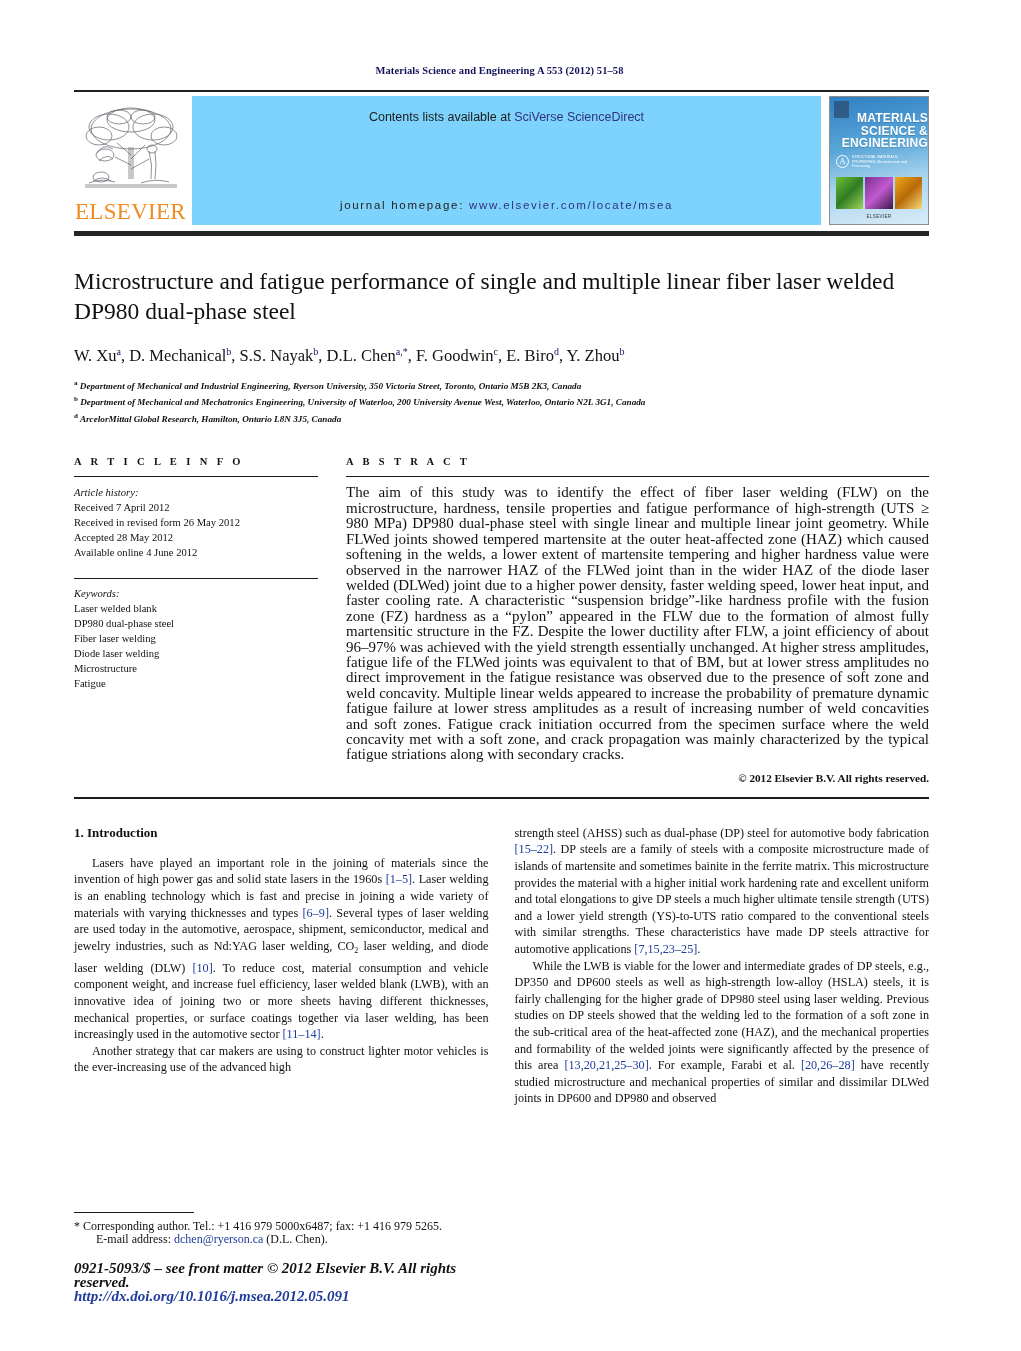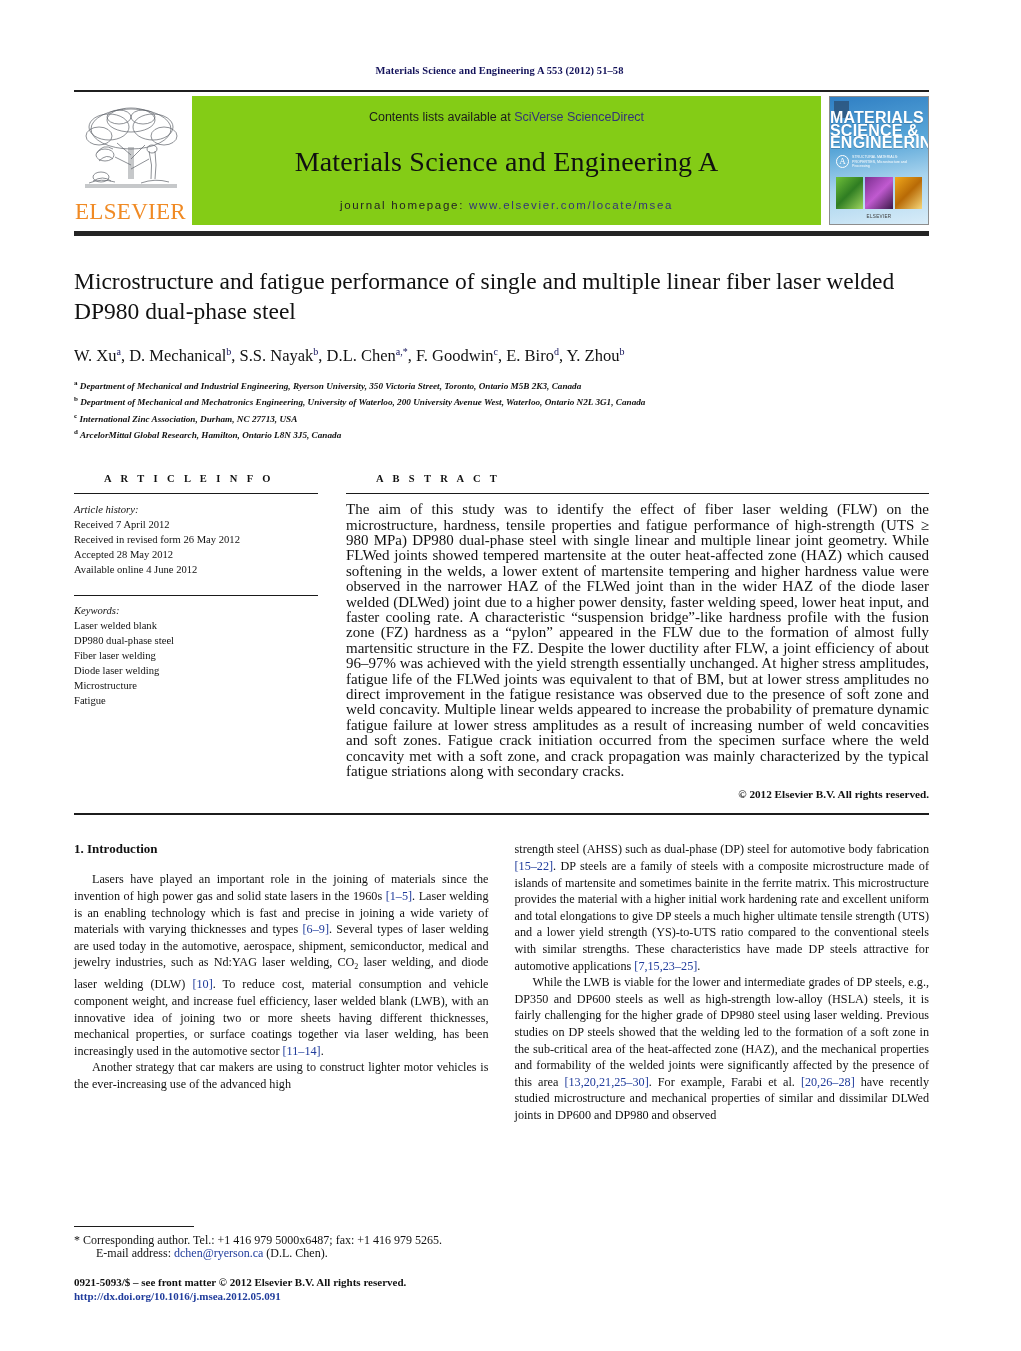--- a/index.html
+++ b/index.html
@@ -51,21 +51,21 @@
   .elsevier-word {
     font-family: "Liberation Serif", serif;
     color: #f08a24;
     font-size: 23px;
     letter-spacing: 0.3px;
     line-height: 1;
     margin-top: 1px;
   }
   .journal-band {
     flex: 1 1 auto;
-    background: #84cc16;
+    background: #7dd3fc;
     margin-left: 5px;
     margin-right: 8px;
     display: flex;
     flex-direction: column;
     justify-content: space-between;
     align-items: center;
     padding: 14px 10px 14px 10px;
   }
   .contents-line {
     font-family: "Liberation Sans", sans-serif;
@@ -97,25 +97,25 @@
   }
   .cover-elsevier-mark {
     position: absolute; top: 4px; left: 4px;
     width: 15px; height: 17px;
     background: #2b4e72;
     opacity: .75;
   }
   .cover-title {
     position: absolute;
     top: 15px; left: 0; right: 0;
-    text-align: left;
+    text-align: right;
     color: #ffffff;
     font-family: "Liberation Sans", sans-serif;
     font-weight: bold;
-    font-size: 16px;
+    font-size: 12px;
     line-height: 12.5px;
     letter-spacing: 0.2px;
     text-shadow: 0 1px 0 rgba(0,0,0,.18);
   }
   .cover-badge {
     position: absolute; top: 58px; left: 6px;
     display: flex; align-items: center; gap: 3px;
   }
   .cover-badge .circle-a {
     width: 13px; height: 13px; border-radius: 50%;
@@ -185,21 +185,20 @@
   .col-info { width: 272px; flex: 0 0 272px; padding-right: 28px; }
   .col-abstract { flex: 1 1 auto; }
 
   .sec-head {
     font-family: "Liberation Serif", serif;
     font-weight: bold;
     font-size: 10.5px;
     letter-spacing: 3.4px;
     color: #111;
     margin-bottom: 9px;
-    margin-left: 30px;
   }
   .hr-sec { border-top: 1.6px solid #1a1a1a; margin-bottom: 8px; }
 
   .info-group { font-size: 10.6px; line-height: 15px; color: #111; }
   .info-group .lbl { font-style: italic; font-weight: normal; }
   .info-group .itm { }
   .kw-gap { height: 18px; }
   .hr-sec2 { border-top: 1.6px solid #1a1a1a; margin: 0 0 7px 0; }
 
   .abstract-body {
@@ -263,24 +262,25 @@
     line-height: 13px;
     color: #111;
     padding-left: 12px;
     text-indent: -12px;
     margin-top: 7px;
   }
   .footnote .email-label { }
   .footnote .email-link { color: #1f3b9b; }
   .issn-block {
     margin-top: 15px;
-    font-size: 11px;
+    font-size: 15px;
     line-height: 14px;
     font-weight: bold;
     color: #111;
+    font-style: italic;
   }
   .doi-link { color: #1f3b9b; font-weight: bold; }
 </style>
 </head>
 <body>
 
 <div class="page">
 
   <div class="running-head">Materials Science and Engineering A 553 (2012) 51–58</div>
 
@@ -321,21 +321,20 @@
             </g>
           </svg>
         </span>
         <div class="elsevier-word">ELSEVIER</div>
       </div>
 
       <div class="journal-band">
         <div class="contents-line">
           <span>Contents lists available at </span><span class="sd-link">SciVerse ScienceDirect</span>
         </div>
-        <div class="journal-name">Materials Science and Engineering A</div>
         <div class="homepage-line">
           <span>journal homepage: </span><span class="hp-link">www.elsevier.com/locate/msea</span>
         </div>
       </div>
 
       <div class="cover-thumb">
         <div class="cover-elsevier-mark"></div>
         <div class="cover-title">
           <div>MATERIALS</div>
           <div>SCIENCE &amp;</div>
@@ -367,21 +366,20 @@
       <span><span>S.S. Nayak</span><sup>b</sup></span>,
       <span><span>D.L. Chen</span><sup>a,*</sup></span>,
       <span><span>F. Goodwin</span><sup>c</sup></span>,
       <span><span>E. Biro</span><sup>d</sup></span>,
       <span><span>Y. Zhou</span><sup>b</sup></span>
     </div>
 
     <div class="affils">
       <div class="affil"><sup>a</sup> <span>Department of Mechanical and Industrial Engineering, Ryerson University, 350 Victoria Street, Toronto, Ontario M5B 2K3, Canada</span></div>
       <div class="affil"><sup>b</sup> <span>Department of Mechanical and Mechatronics Engineering, University of Waterloo, 200 University Avenue West, Waterloo, Ontario N2L 3G1, Canada</span></div>
-      <div class="affil"><sup>c</sup> <span>International Zinc Association, Durham, NC 27713, USA</span></div>
       <div class="affil"><sup>d</sup> <span>ArcelorMittal Global Research, Hamilton, Ontario L8N 3J5, Canada</span></div>
     </div>
   </div>
 
   <div class="info-abstract">
 
     <div class="col-info">
       <div class="sec-head">A R T I C L E   I N F O</div>
       <div class="hr-sec"></div>
       <div class="info-group">

